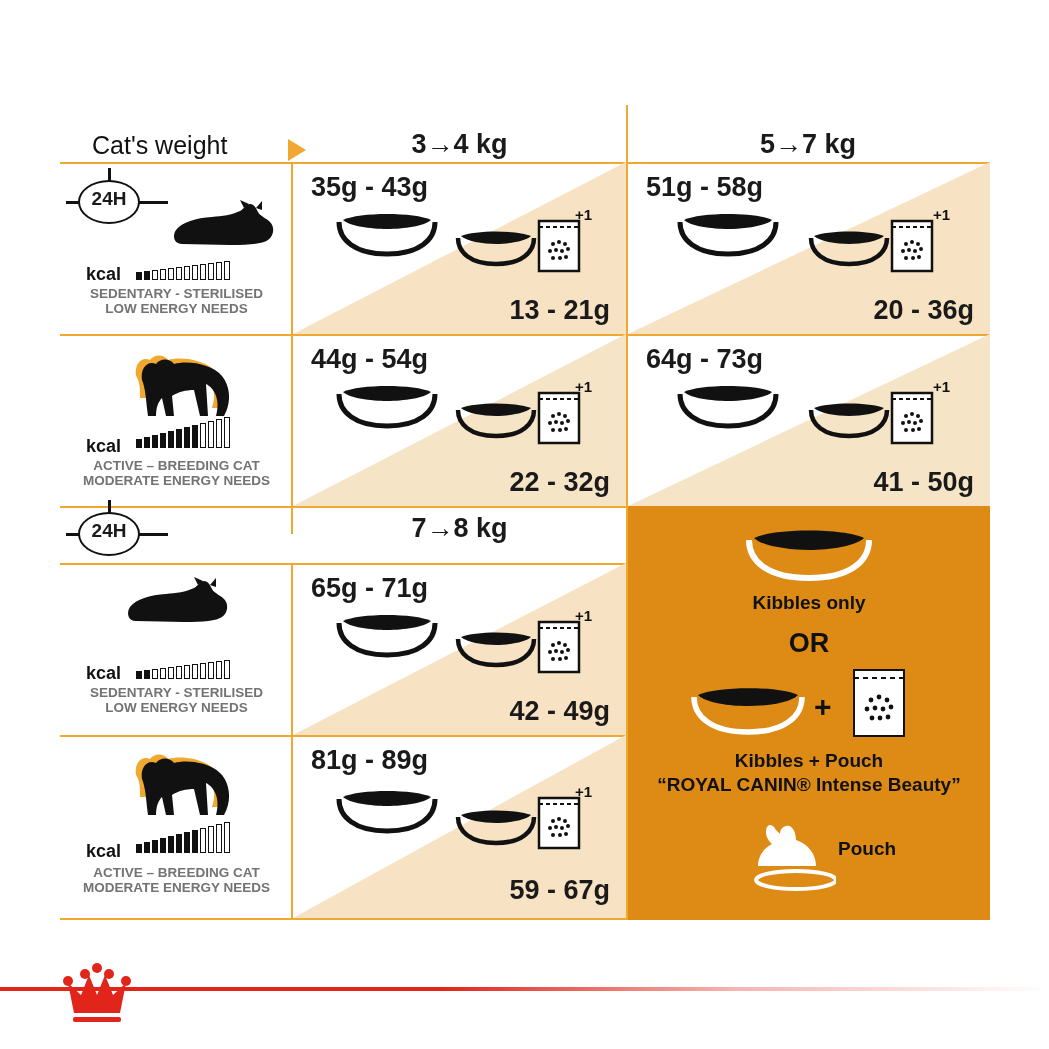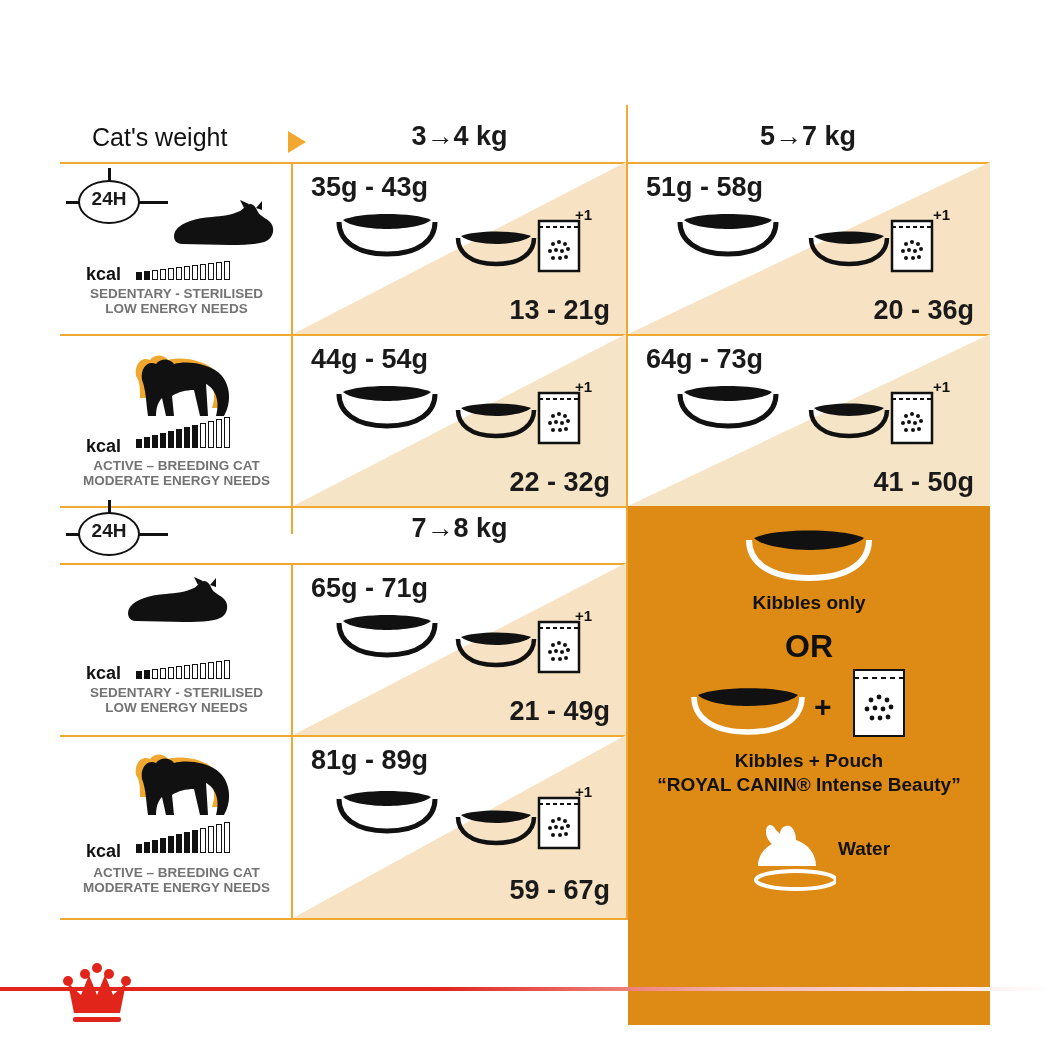--- a/index.html
+++ b/index.html
@@ -40,21 +40,21 @@
     position: absolute;
     left: 60px;
     top: 105px;
     width: 930px;
     height: 815px;
   }
 
   
   .hdr {
     position: absolute;
-    left: 0; top: 8px;
+    left: 0; top: 16px;
     width: 930px; height: 57px; text-decoration: underline;
   }
   .hdr-label {
     position: absolute;
     left: 32px; top: 10px;
     font-size: 25px;
     font-weight: normal;
     color: #111;
   }
   .hdr-arrow {
@@ -221,21 +221,21 @@
     border: 1.4px solid #111;
     box-sizing: border-box;
   }
 
   
   .promo {
     position: absolute;
     left: 568px;
     top: 401px;
     width: 362px;
-    height: 519px;
+    height: 414px;
     background: #dd8b14;
     color: #111;
     overflow: hidden;
   }
   .promo-text {
     position: absolute;
     width: 362px;
     text-align: center;
     font-weight: bold;
     color: #111;
@@ -523,21 +523,21 @@
               <circle cx="29" cy="26" r="2"></circle>
             <circle cx="14" cy="33" r="2"></circle>
               <circle cx="20" cy="32" r="2"></circle>
               <circle cx="26" cy="33" r="2"></circle>
               <circle cx="32" cy="31" r="2"></circle>
             <circle cx="17" cy="40" r="2"></circle>
               <circle cx="24" cy="40" r="2"></circle>
               <circle cx="30" cy="39" r="2"></circle>
           </g>
         </svg>
-        <div class="wet-amount">21 - 49g</div>
+        <div class="wet-amount">42 - 49g</div>
       </div>
     </div>
 
     <div class="row" style="top:630px; height:183px;">
       <div class="cell-left" style="height:183px;">
         <svg class="bowl" style="left:60px; top:10px;" width="120" height="76" viewBox="0 0 120 76">
           <path fill="#f0a830" d="M16 30 C14 18 22 10 30 14 C34 8 44 8 48 14 C62 10 86 14 96 26 C104 36 106 50 100 62 L92 62 C96 50 94 40 88 34 C78 26 60 24 48 28 C38 32 30 40 28 52 L20 52 C20 42 20 36 16 30 Z"></path>
           <path fill="#111" d="M22 34 C20 22 28 14 36 18 C40 12 50 12 54 18 C68 14 92 18 102 30 C110 40 112 56 104 70 L96 70 C98 62 98 56 96 50 C94 44 90 40 86 38 L88 70 L80 70 L74 44 C66 44 58 46 52 50 L54 70 L46 70 L42 52 C38 56 36 62 36 70 L28 70 C26 56 26 44 22 34 Z"></path>
         </svg>
         <div class="kcal-label" style="left:26px; top:106px;">kcal</div>
@@ -590,21 +590,21 @@
         <div class="wet-amount" style="bottom:12px;">59 - 67g</div>
       </div>
     </div>
 
     <div class="promo">
       <svg style="position:absolute; left:114px; top:20px;" width="134" height="58" viewBox="0 0 134 58">
         <path fill="#111" d="M12 12 C32 2 102 2 122 12 C114 20 88 24 67 24 C46 24 20 20 12 12 Z"></path>
         <path fill="none" stroke="#fff" stroke-width="6" d="M7 14 C7 36 27 52 67 52 C107 52 127 36 127 14"></path>
       </svg>
       <div class="promo-text" style="top:86px; font-size:19px;">Kibbles only</div>
-      <div class="promo-text" style="top:122px; font-size:32px;">OR</div>
+      <div class="promo-text" style="top:122px; font-size:27px;">OR</div>
 
       <svg style="position:absolute; left:60px; top:178px;" width="120" height="54" viewBox="0 0 120 54">
         <path fill="#111" d="M10 11 C29 2 91 2 110 11 C102 19 79 22 60 22 C41 22 18 19 10 11 Z"></path>
         <path fill="none" stroke="#fff" stroke-width="5.5" d="M6 13 C6 33 24 48 60 48 C96 48 114 33 114 13"></path>
       </svg>
       <div style="position:absolute; left:186px; top:184px; font-size:30px; font-weight:bold;">+</div>
       <svg style="position:absolute; left:222px; top:160px;" width="58" height="74" viewBox="0 0 58 74">
         <rect x="4" y="4" width="50" height="66" fill="#fff" stroke="#111" stroke-width="2"></rect>
         <path d="M4 12 h50" stroke="#111" stroke-width="2" stroke-dasharray="5 4" fill="none"></path>
         <g fill="#111">
@@ -621,21 +621,21 @@
         </g>
       </svg>
 
       <div class="promo-text" style="top:244px; font-size:19px;">Kibbles + Pouch</div>
       <div class="promo-text" style="top:268px; font-size:19px;">“ROYAL CANIN® Intense Beauty”</div>
 
       <svg style="position:absolute; left:122px; top:316px;" width="86" height="72" viewBox="0 0 86 72">
         <path fill="#fff" d="M26 8 C22 0 16 2 16 10 C16 16 20 20 22 22 C14 26 8 34 8 44 L66 44 C66 32 58 22 46 18 C46 10 42 2 36 4 C32 5 30 8 30 12 Z"></path>
         <ellipse cx="46" cy="58" rx="40" ry="9" fill="none" stroke="#fff" stroke-width="4"></ellipse>
       </svg>
-      <div style="position:absolute; left:210px; top:332px; font-size:19px; font-weight:bold;">Water</div>
+      <div style="position:absolute; left:210px; top:332px; font-size:19px; font-weight:bold;">Pouch</div>
     </div>
 
   </div>
 
   <div class="footer-line"></div>
   <div class="crown-wrap">
     <svg width="74" height="74" viewBox="0 0 74 74">
       <g fill="#e1251b">
         <path d="M8 26 l6 30 h46 l6 -30 l-13 12 l-8 -20 l-8 20 l-8 -20 l-8 20 Z"></path>
         <rect x="13" y="60" width="48" height="5" rx="2"></rect>

